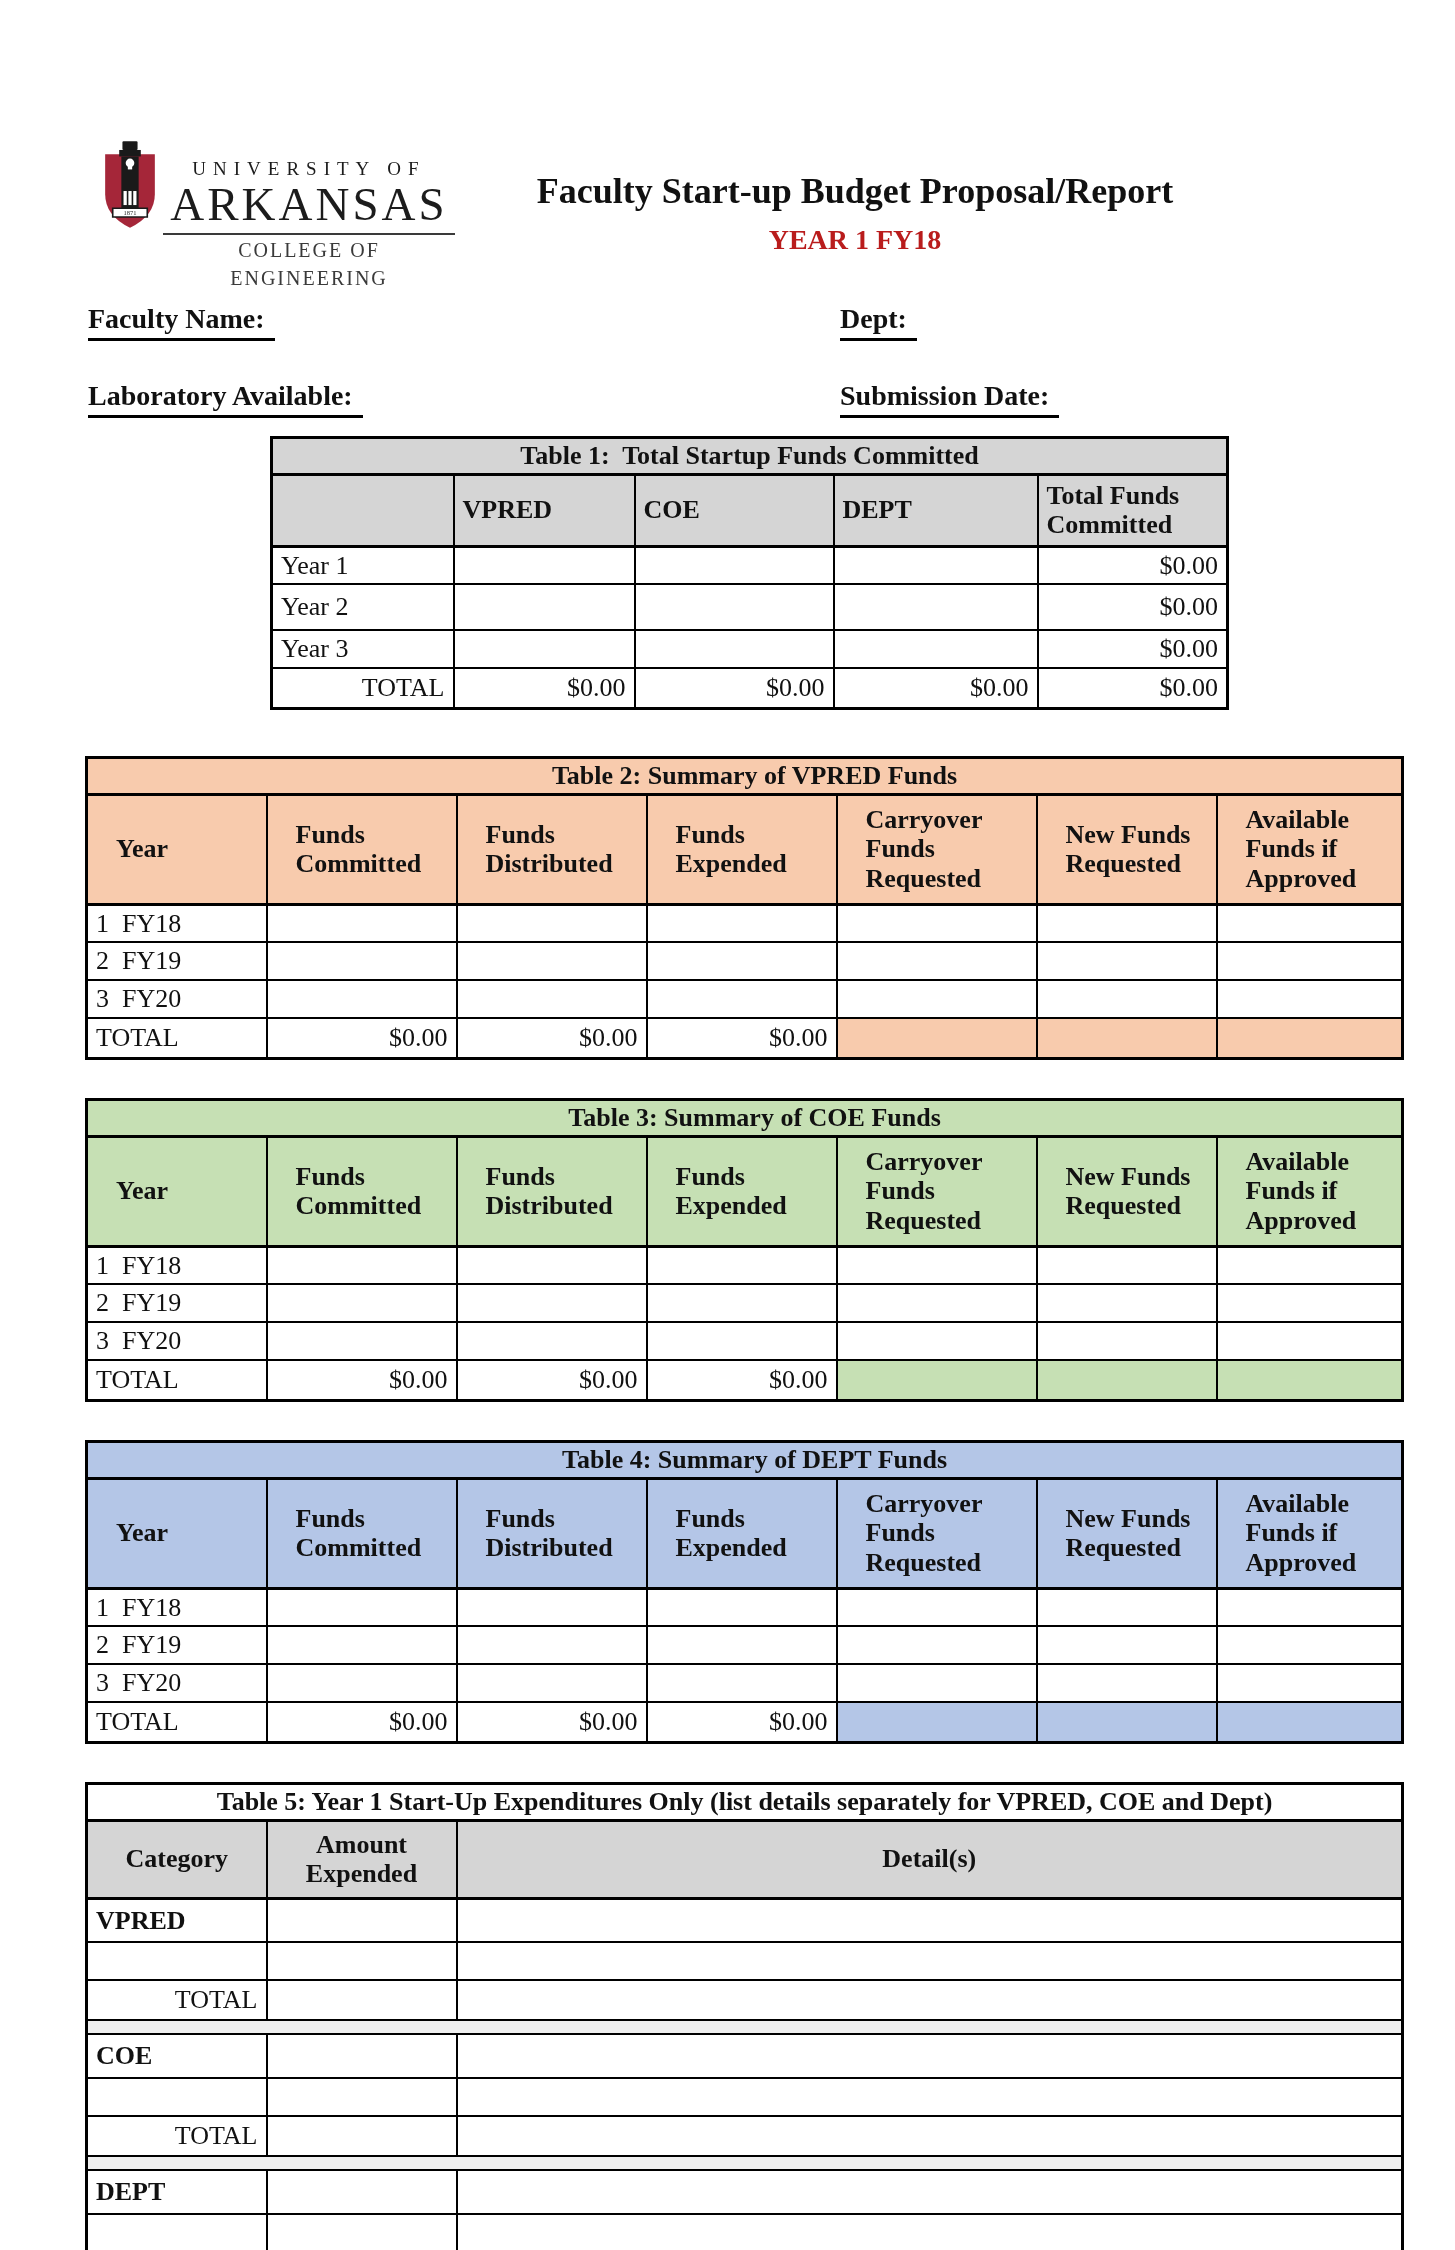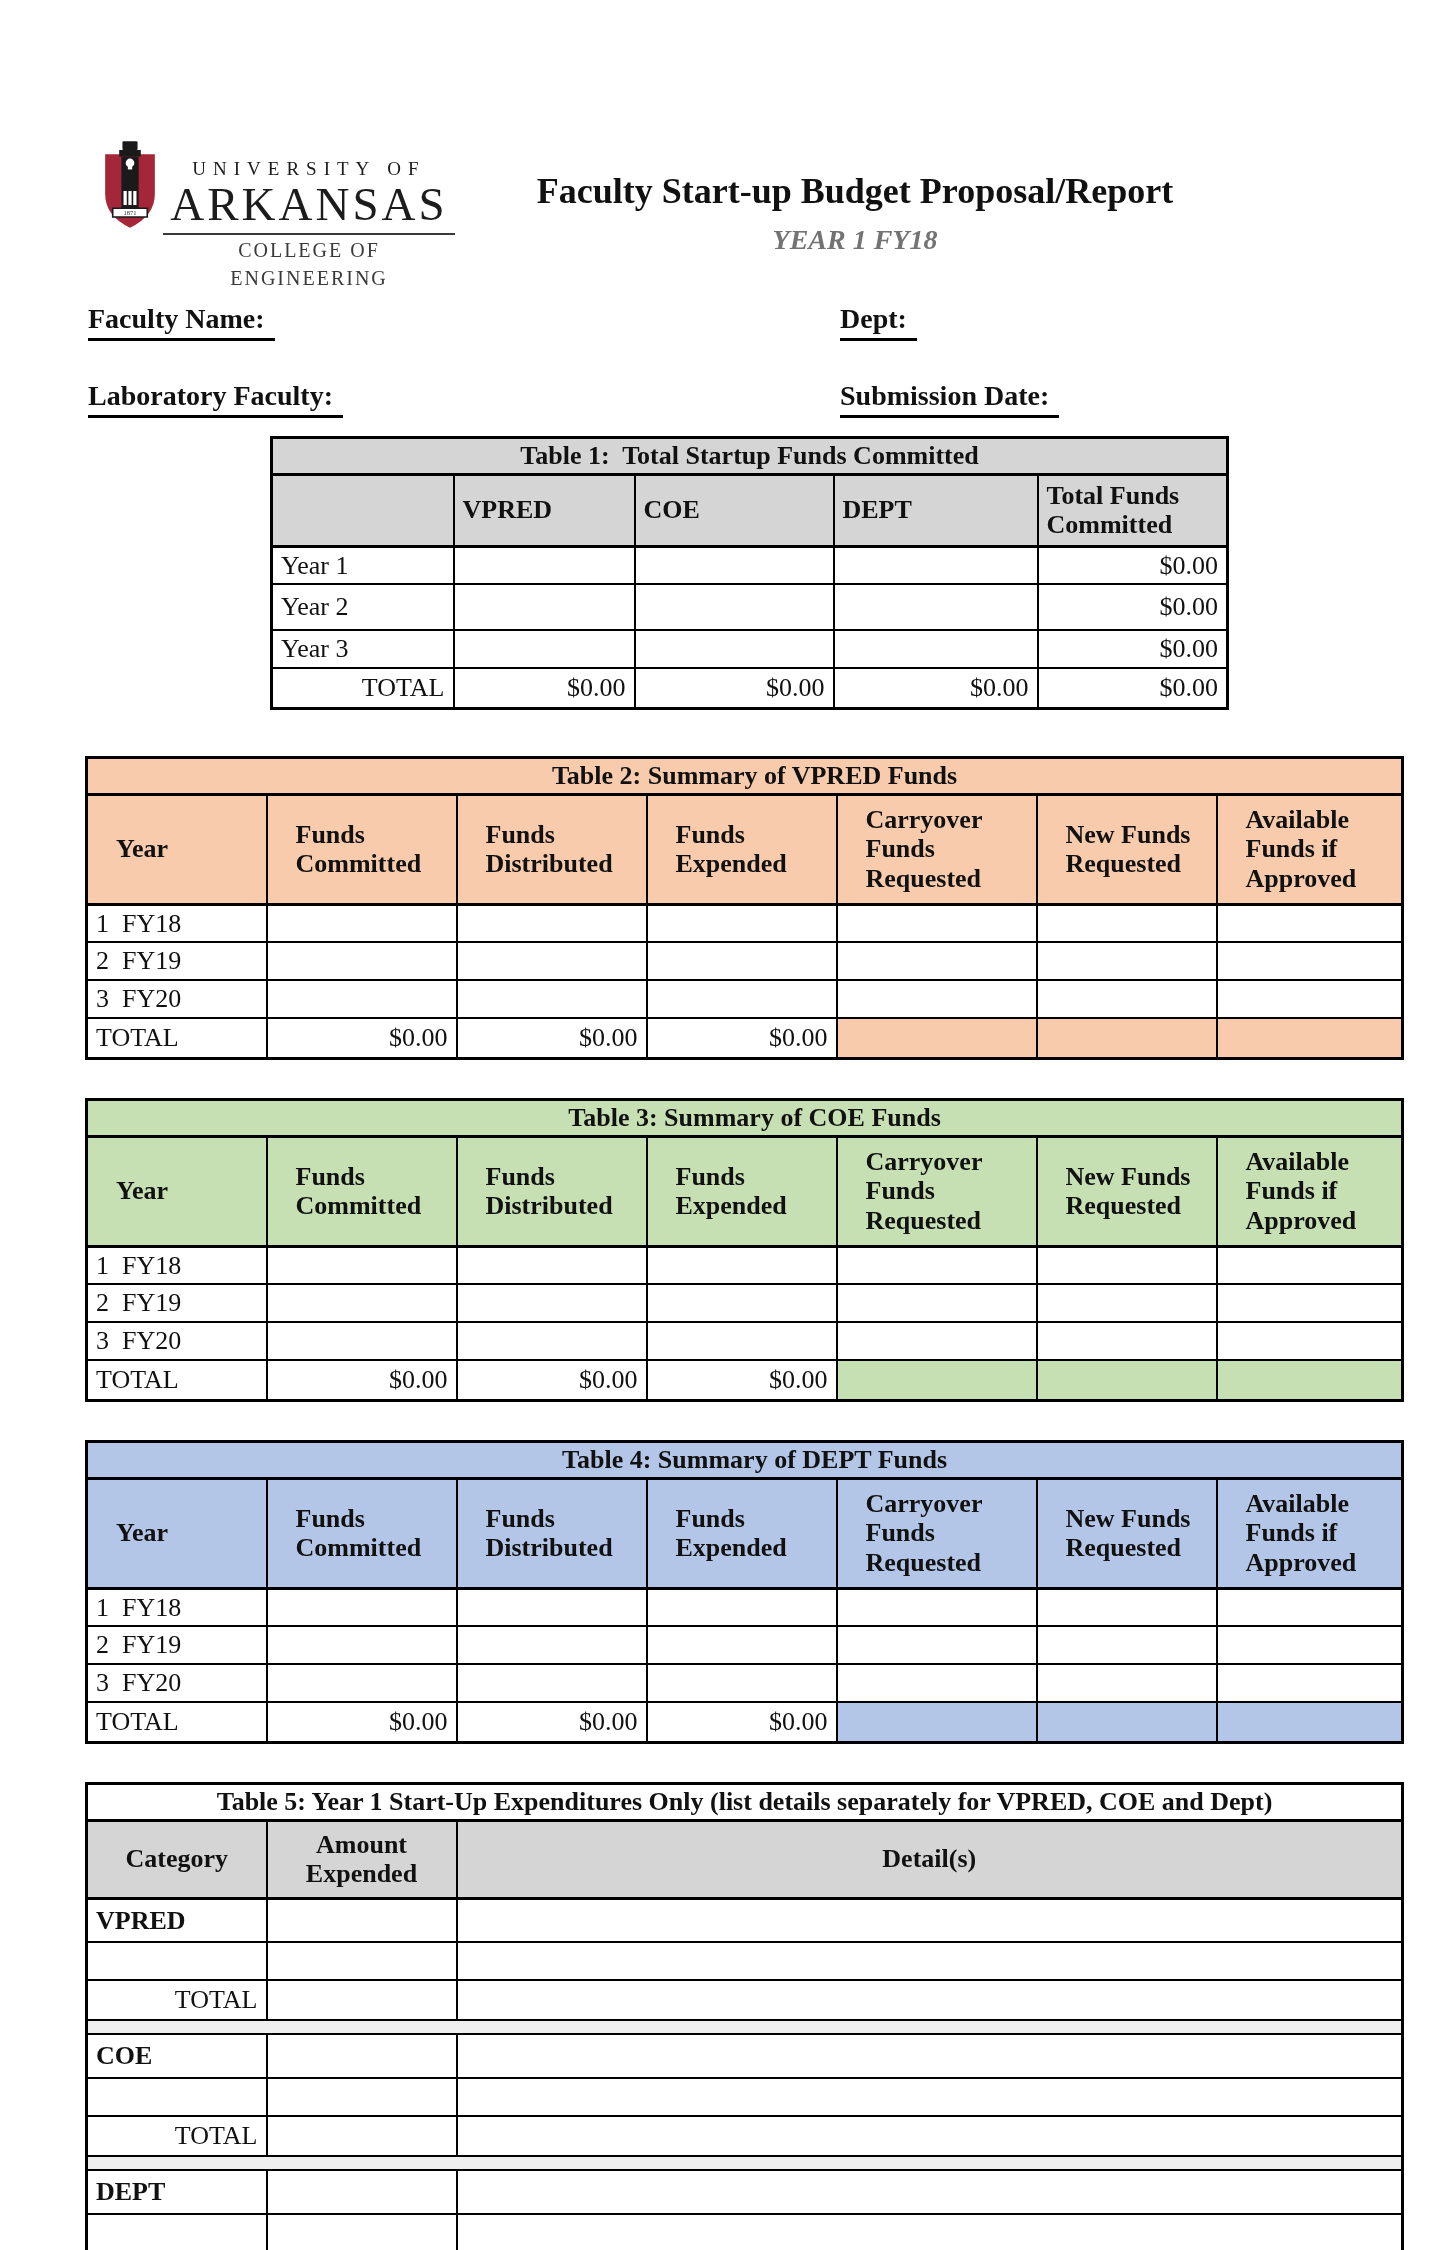--- a/index.html
+++ b/index.html
@@ -67,26 +67,26 @@
       <div class="u-top">UNIVERSITY OF</div>
       <div class="u-name">ARKANSAS</div>
       <div class="u-rule"></div>
       <div class="c-line">COLLEGE OF</div>
       <div class="c-line">ENGINEERING</div>
     </div>
   </div>
 
   <div class="title-block">
     <div class="doc-title">Faculty Start-up Budget Proposal/Report</div>
-    <div class="doc-sub" style="color: #737373; font-style: italic;">YEAR 1 FY18</div>
+    <div class="doc-sub" style="color: #b91c1c;">YEAR 1 FY18</div>
   </div>
 
   <div class="field-label" style="left:88px;top:303px;">Faculty Name:</div>
   <div class="field-label" style="left:840px;top:303px;">Dept:</div>
-  <div class="field-label" style="left:88px;top:380px;">Laboratory Faculty:</div>
+  <div class="field-label" style="left:88px;top:380px;">Laboratory Available:</div>
   <div class="field-label" style="left:840px;top:380px;">Submission Date:</div>
 
   <table class="t1" style="--hdr: #D5D5D5;">
     <colgroup>
         <col style="width:182px">
         <col style="width:181px">
         <col style="width:199px">
         <col style="width:204px">
         <col style="width:190px">
       </colgroup>

